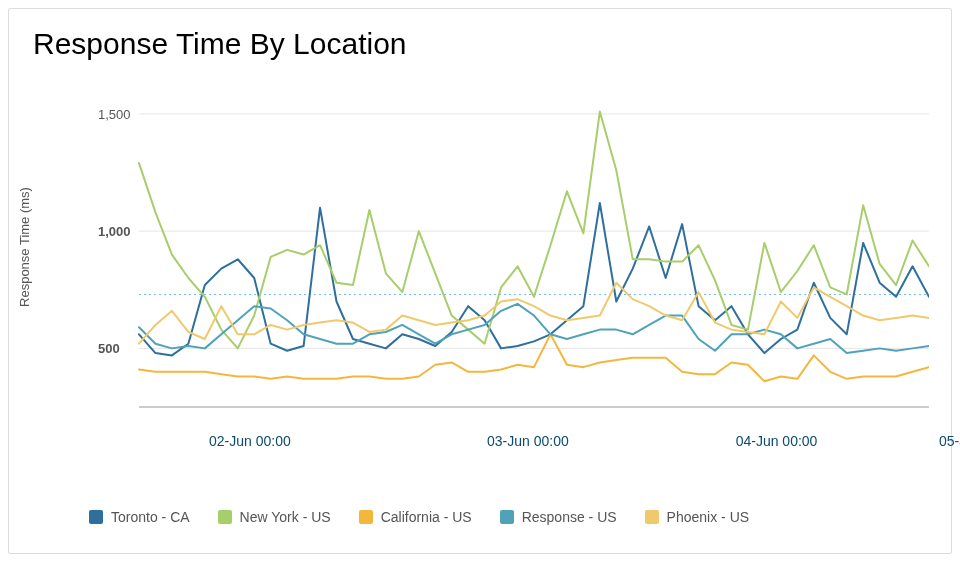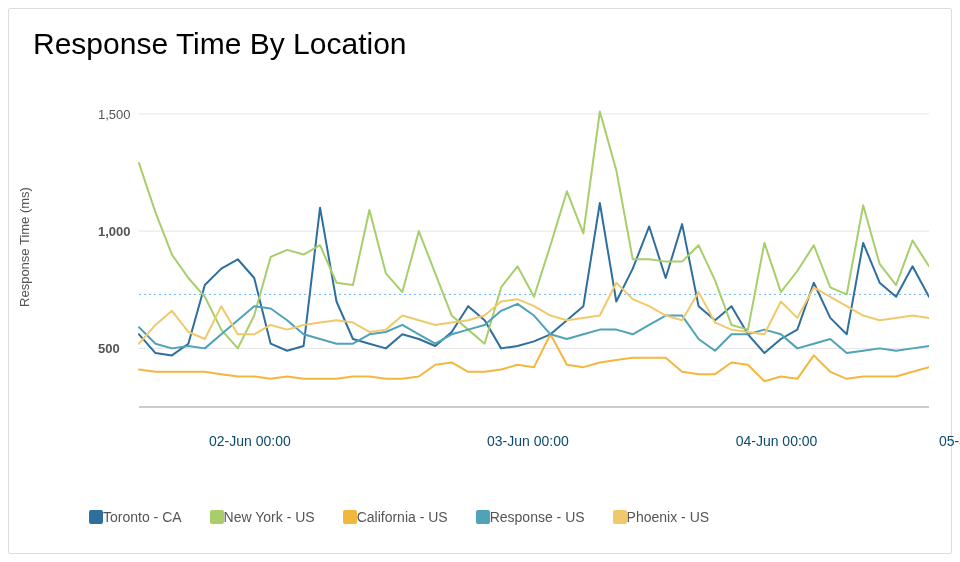--- a/index.html
+++ b/index.html
@@ -80,20 +80,21 @@
     left: 80px;
     bottom: 28px;
     display: flex;
     gap: 28px;
     font-size: 14px;
     color: #555;
   }
   .legend-item {
     display: flex;
     align-items: center;
+    gap: 8px;
   }
   .swatch {
     width: 14px;
     height: 14px;
     border-radius: 2px;
   }
   svg { display: block; }
   .grid line { stroke: #e5e5e5; stroke-width: 1; }
   .axis-baseline { stroke: #999; stroke-width: 1; }
   .ref-line { stroke: #6db6ff; stroke-width: 1; stroke-dasharray: 2 3; }

